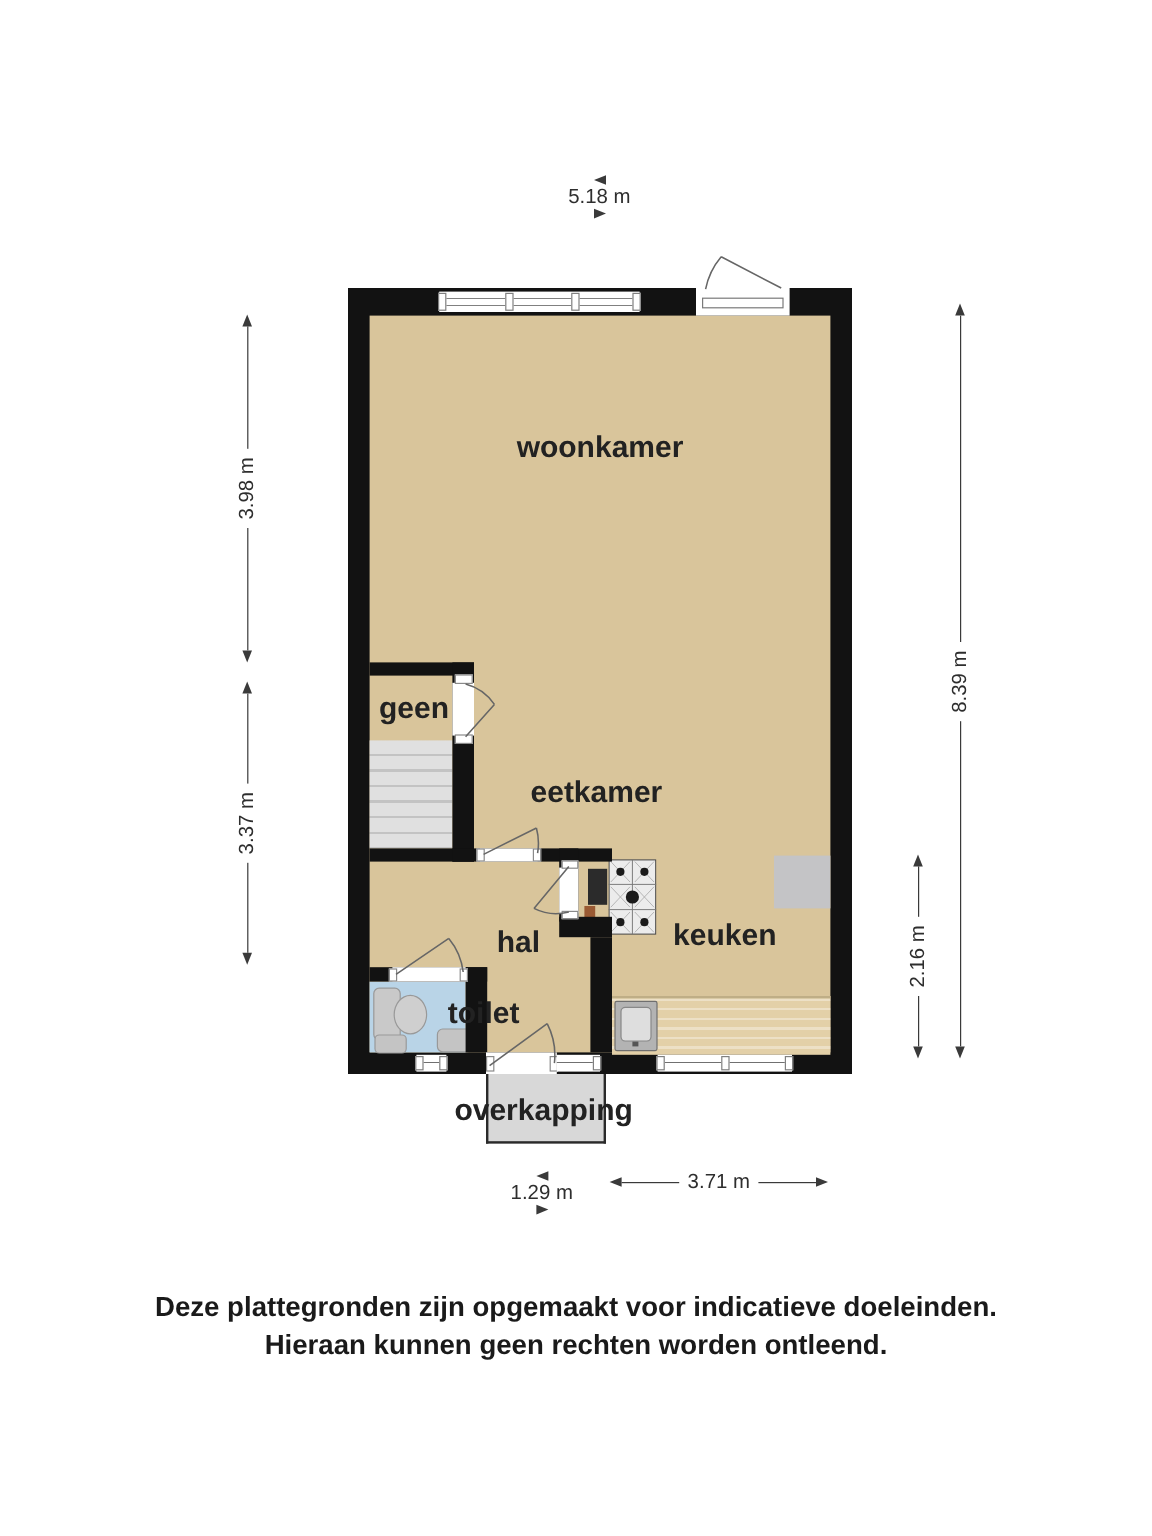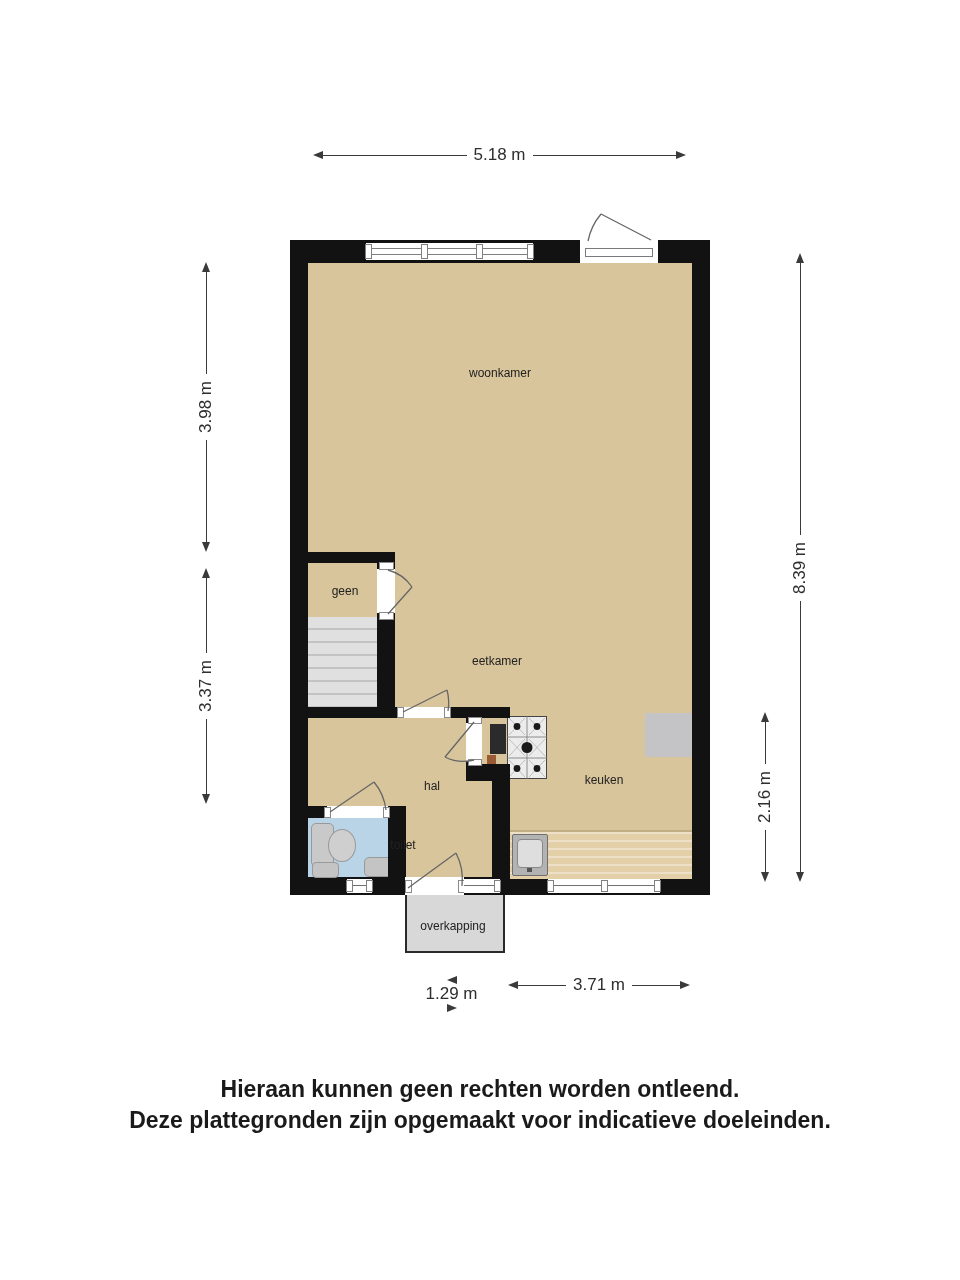--- a/index.html
+++ b/index.html
@@ -29,21 +29,21 @@
   .dark-appliance{left:490px;top:724px;width:16px;height:30px;background:#2b2b2b;}
   .brown-item{left:487px;top:755px;width:9px;height:13px;background:#9a5a33;}
   .ksink-outer{left:512px;top:834px;width:34px;height:40px;background:#b3b3b3;border:1px solid #6f6f6f;border-radius:2px;}
   .ksink-inner{left:4px;top:4px;width:24px;height:27px;background:#dedede;border:1px solid #888;border-radius:4px;position:absolute;}
   .ksink-tap{left:14px;top:33px;width:5px;height:4px;background:#555;position:absolute;}
   .wc-tank{left:311px;top:823px;width:21px;height:42px;background:#c9c9c9;border:1px solid #999;border-radius:5px;}
   .wc-bowl{left:328px;top:829px;width:26px;height:31px;background:#cfcfcf;border:1px solid #999;border-radius:50%;}
   .t-sink{left:364px;top:857px;width:28px;height:18px;background:#c4c4c4;border:1px solid #999;border-radius:5px;}
   .t-pad{left:312px;top:862px;width:25px;height:14px;background:#c4c4c4;border:1px solid #999;border-radius:4px;}
   
-  .room-label{position:absolute;transform:translate(-50%,-50%);font-size:12px;color:#222;white-space:nowrap;}
+  .room-label{position:absolute;transform:translate(-50%,-50%);font-size:25px;color:#222;white-space:nowrap;font-weight:bold;}
   
   .dim-label{font-size:17px;color:#2e2e2e;white-space:nowrap;}
   .dim-h{position:absolute;display:flex;align-items:center;height:18px;}
   .dim-h .ln{flex:1;height:1px;background:#3a3a3a;}
   .dim-h .dim-label{padding:0 7px;}
   .ah-l{width:0;height:0;border-top:4px solid transparent;border-bottom:4px solid transparent;border-right:10px solid #3a3a3a;}
   .ah-r{width:0;height:0;border-top:4px solid transparent;border-bottom:4px solid transparent;border-left:10px solid #3a3a3a;}
   .dim-v{position:absolute;display:flex;flex-direction:column;align-items:center;width:18px;}
   .dim-v .ln{flex:1;width:1px;background:#3a3a3a;}
   .dim-v .dim-label{writing-mode:vertical-rl;transform:rotate(180deg);padding:7px 0;}
@@ -170,21 +170,21 @@
   </svg>
 
   <div class="room-label" style="left:500px;top:373px;">woonkamer</div>
   <div class="room-label" style="left:497px;top:617px;margin-top:44px;">eetkamer</div>
   <div class="room-label" style="left:345px;top:591px;">geen</div>
   <div class="room-label" style="left:432px;top:786px;">hal</div>
   <div class="room-label" style="left:374px;top:845px;margin-left:29px;">toilet</div>
   <div class="room-label" style="left:604px;top:780px;text-align:right;">keuken</div>
   <div class="room-label" style="left:453px;top:926px;">overkapping</div>
 
-  <div class="dim-h" style="left:313px;top:146px;width:373px;">
+  <div class="dim-h" style="left:313px;top:146px;width:373px;flex-direction:column;">
     <span class="ah-l"></span>
       <span class="ln"></span>
     <span class="dim-label">5.18 m</span>
     <span class="ln"></span>
       <span class="ah-r"></span>
   </div>
 
   <div class="dim-v" style="left:197px;top:262px;height:290px;">
     <span class="ah-u"></span>
       <span class="ln"></span>
@@ -227,17 +227,17 @@
 
   <div class="dim-h" style="left:508px;top:976px;width:182px;">
     <span class="ah-l"></span>
       <span class="ln"></span>
     <span class="dim-label">3.71 m</span>
     <span class="ln"></span>
       <span class="ah-r"></span>
   </div>
 
   <div class="disclaimer">
+    <div>Deze plattegronden zijn opgemaakt voor indicatieve doeleinden.</div>
     <div>Hieraan kunnen geen rechten worden ontleend.</div>
-    <div>Deze plattegronden zijn opgemaakt voor indicatieve doeleinden.</div>
   </div>
 
 </div>
 
 </body></html>

